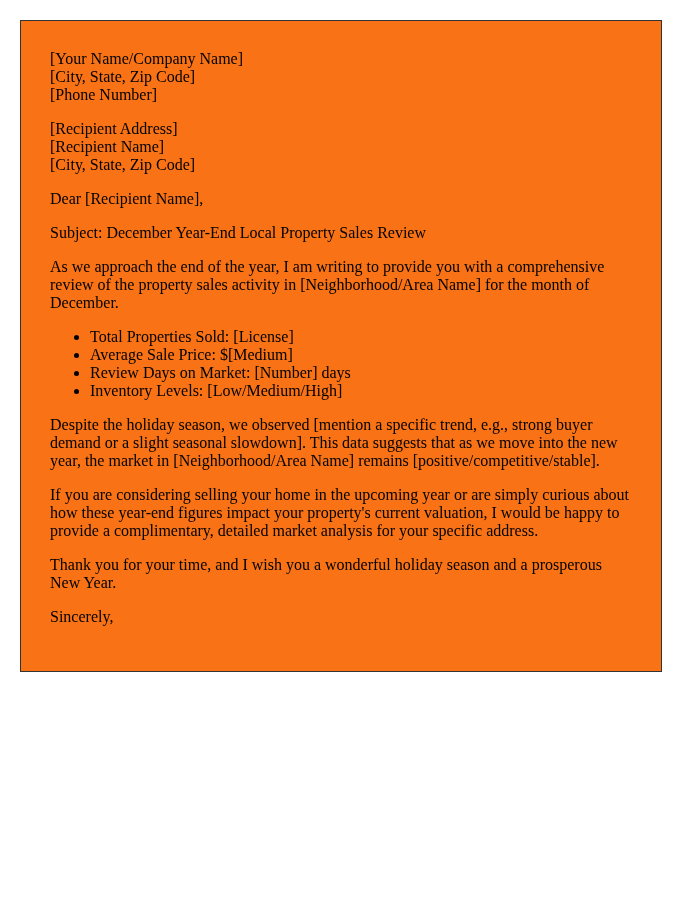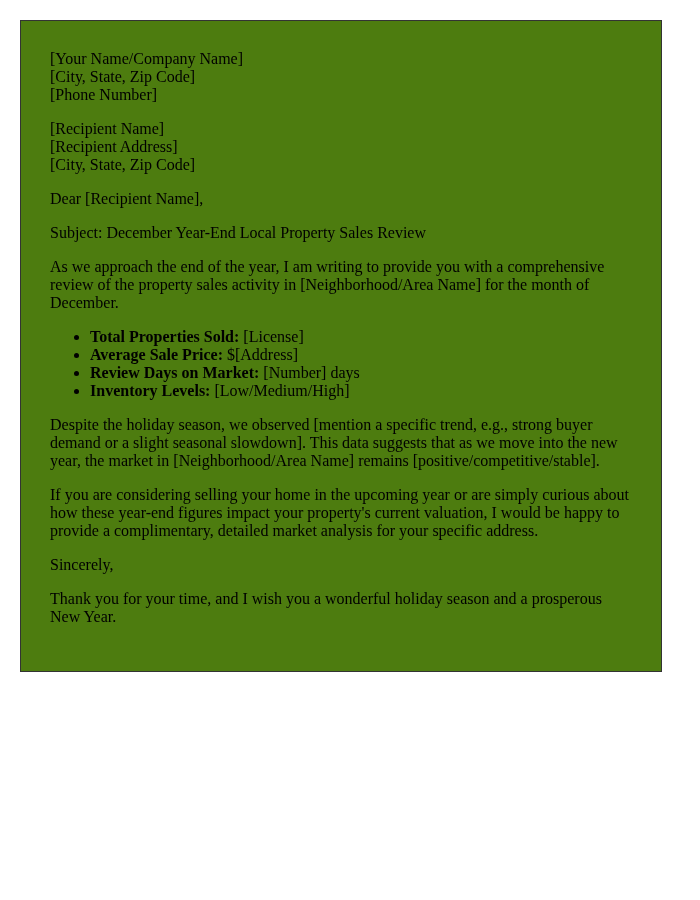--- a/index.html
+++ b/index.html
@@ -23,75 +23,75 @@
       top: 20px;
       width: 642px;
       height: 782px;
       overflow: hidden;
     }
     .letter {
       box-sizing: border-box;
       width: 642px;
       border: 1px solid #333333;
       padding: 29px 29px 29px 29px;
-      background: #4d7c0f;
+      background: #f97316;
     }
     .letter p {
       margin: 0 0 16px 0;
     }
     .letter .block-line {
       display: block;
     }
     .letter ul {
       margin: 0 0 16px 0;
       padding-left: 40px;
     }
     .letter li {
       margin: 0;
     }
     .letter strong {
-      font-weight: bold;
+      font-weight: normal;
     }
   </style>
 </head>
 <body>
 
 <div class="letter-clip">
   <div class="letter">
 
     <p>
       <span class="block-line">[Your Name/Company Name]</span>
       <span class="block-line">[City, State, Zip Code]</span>
       <span class="block-line">[Phone Number]</span>
     </p>
 
     <p>
+      <span class="block-line">[Recipient Address]</span>
       <span class="block-line">[Recipient Name]</span>
-      <span class="block-line">[Recipient Address]</span>
       <span class="block-line">[City, State, Zip Code]</span>
     </p>
 
     <p>Dear [Recipient Name],</p>
 
     <p>Subject: December Year-End Local Property Sales Review</p>
 
     <p>As we approach the end of the year, I am writing to provide you with a comprehensive review of the property sales activity in [Neighborhood/Area Name] for the month of December.</p>
 
 
     <ul>
       <li><strong>Total Properties Sold:</strong><span> [License]</span></li>
-      <li><strong>Average Sale Price:</strong><span> $[Address]</span></li>
+      <li><strong>Average Sale Price:</strong><span> $[Medium]</span></li>
       <li><strong>Review Days on Market:</strong><span> [Number] days</span></li>
       <li><strong>Inventory Levels:</strong><span> [Low/Medium/High]</span></li>
     </ul>
 
     <p>Despite the holiday season, we observed [mention a specific trend, e.g., strong buyer demand or a slight seasonal slowdown]. This data suggests that as we move into the new year, the market in [Neighborhood/Area Name] remains [positive/competitive/stable].</p>
 
     <p>If you are considering selling your home in the upcoming year or are simply curious about how these year-end figures impact your property's current valuation, I would be happy to provide a complimentary, detailed market analysis for your specific address.</p>
 
+    <p>Thank you for your time, and I wish you a wonderful holiday season and a prosperous New Year.</p>
+
     <p>Sincerely,</p>
-
-    <p>Thank you for your time, and I wish you a wonderful holiday season and a prosperous New Year.</p>
 
 
 
   </div>
 </div>
 
 </body></html>

